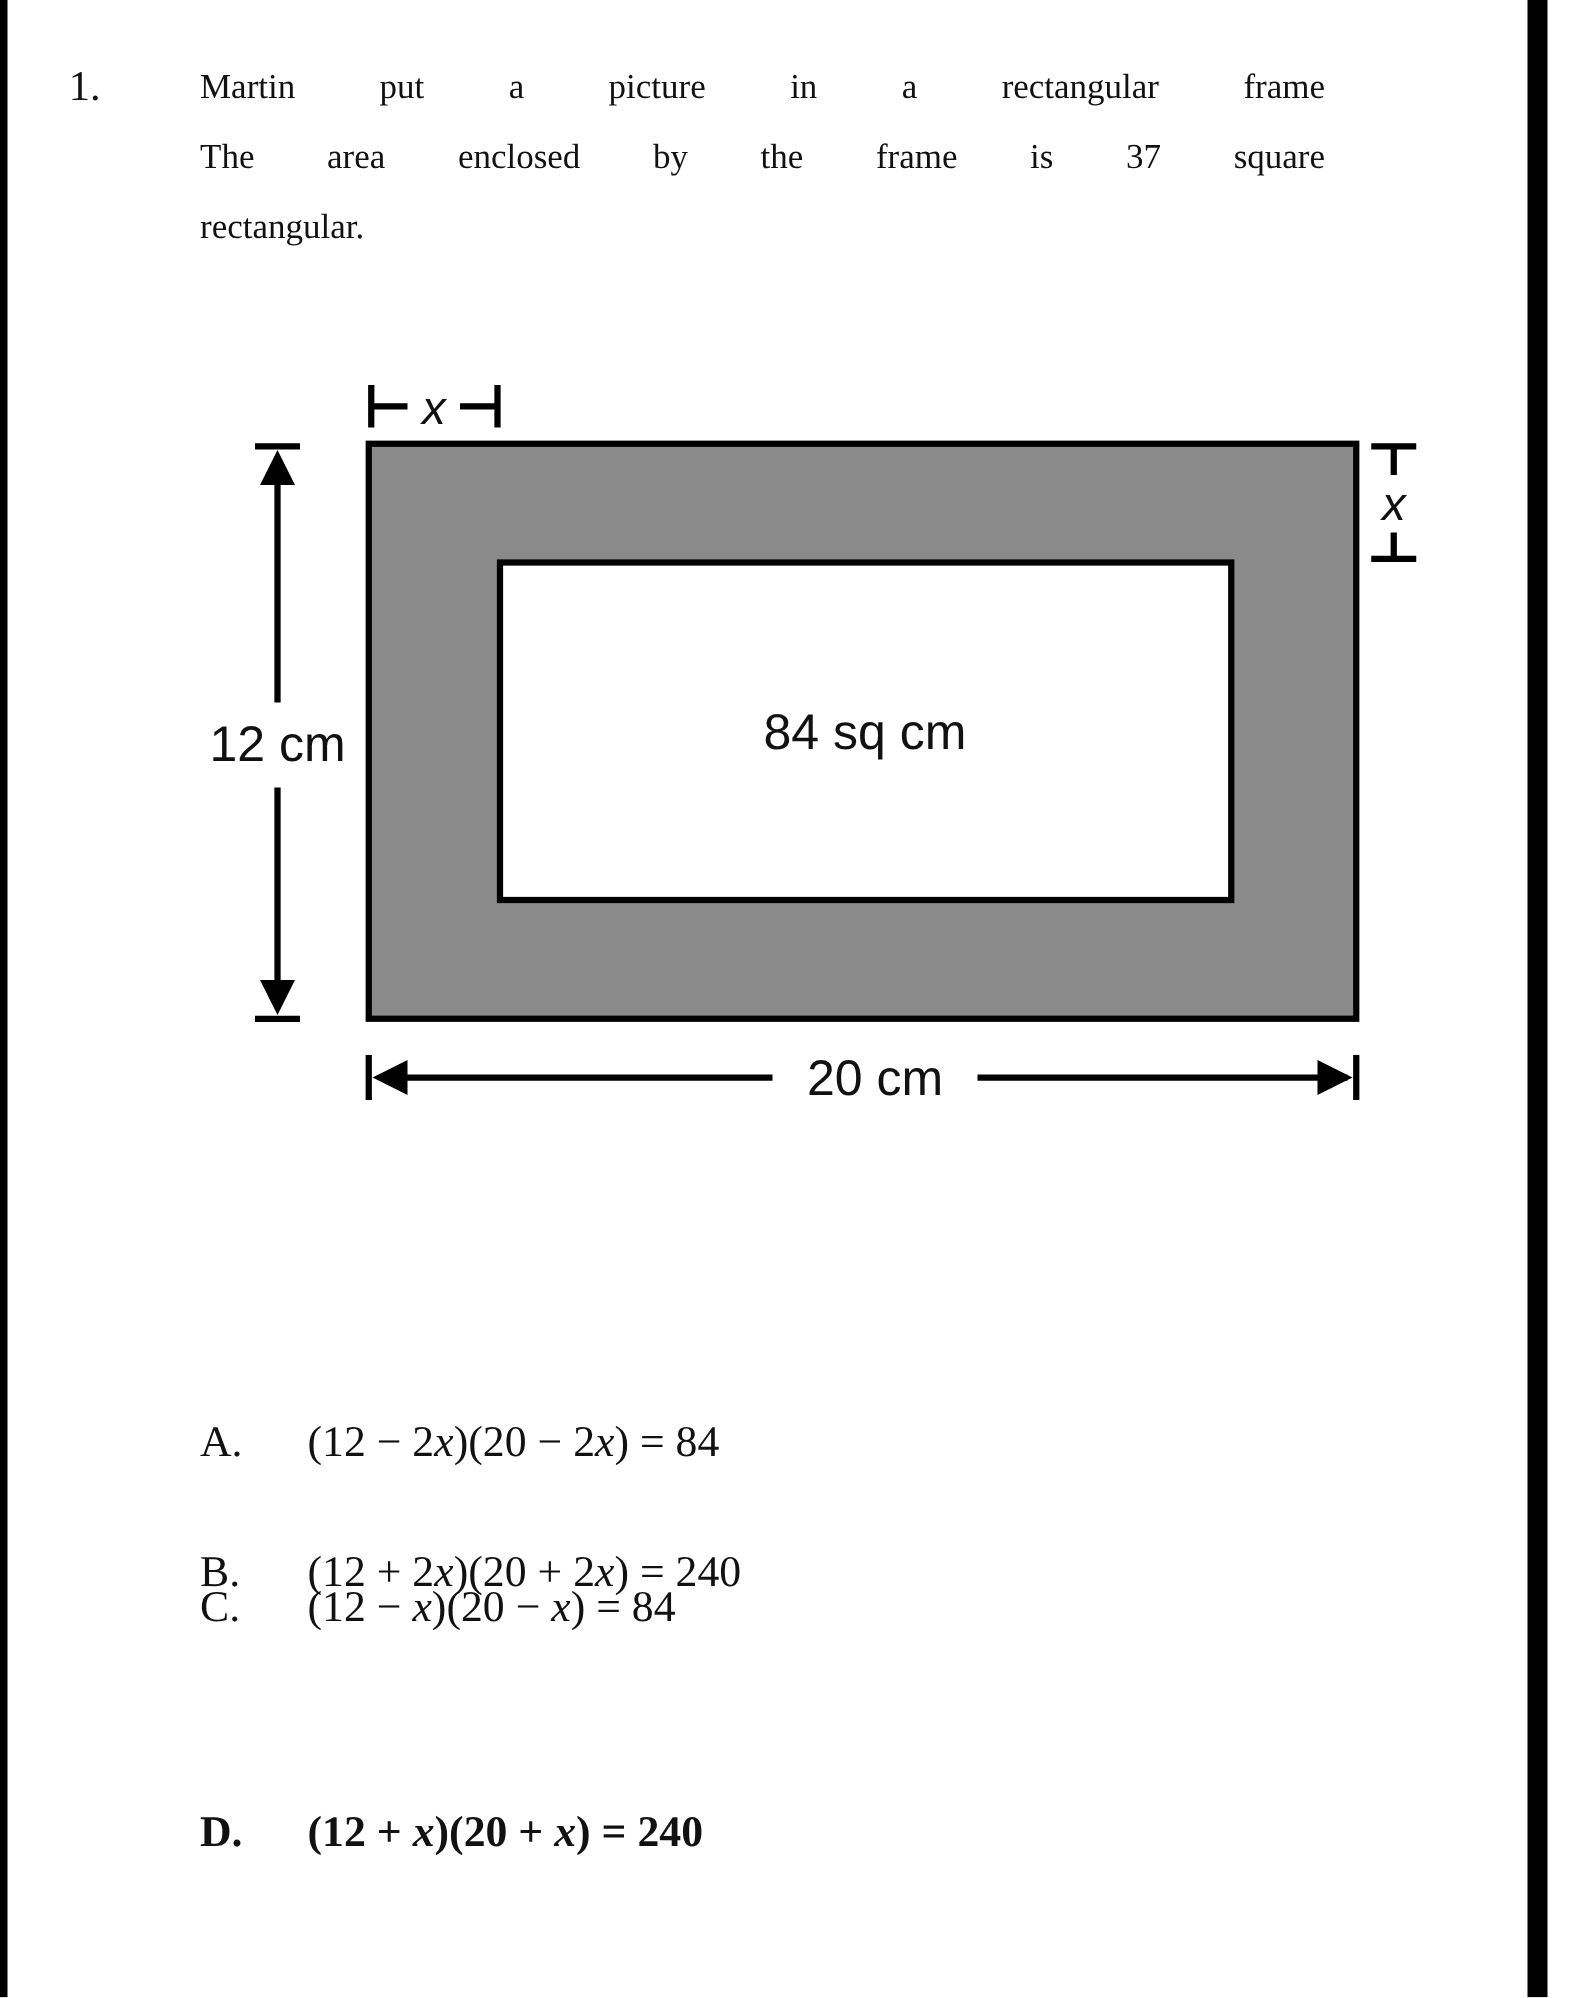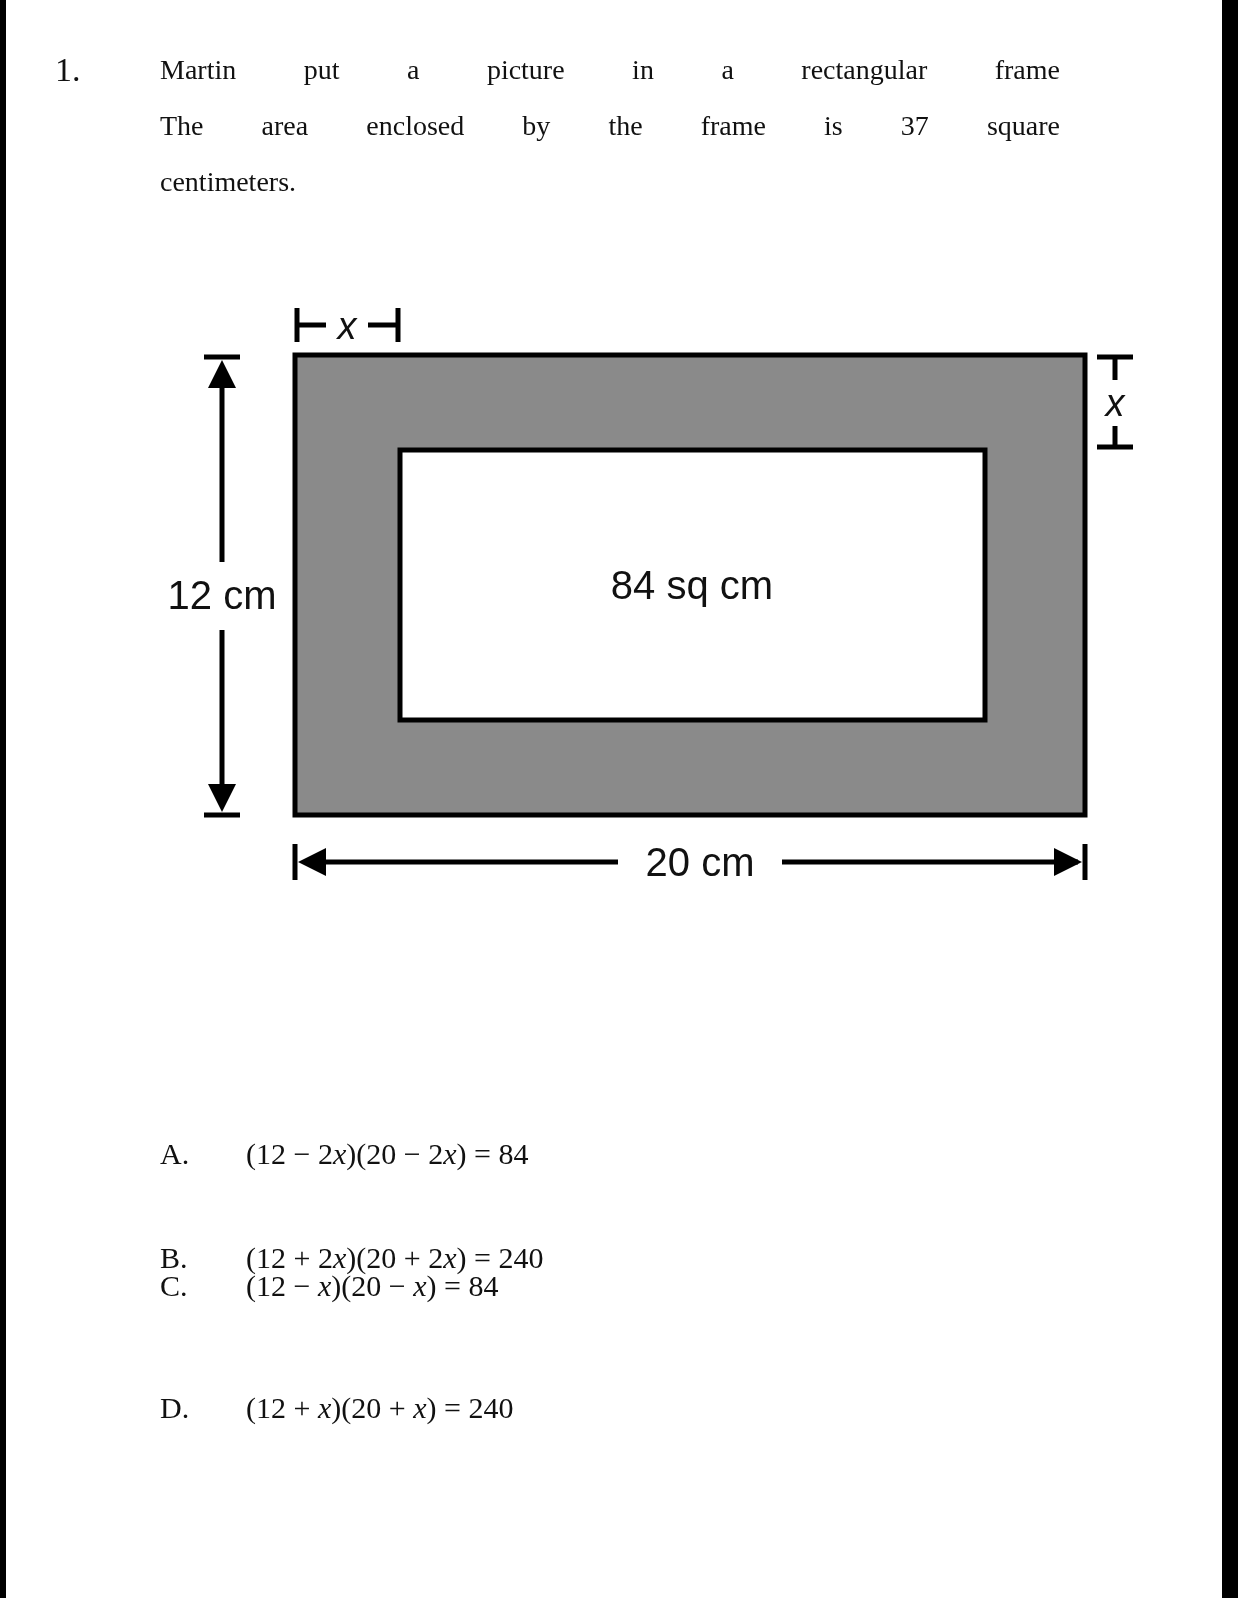--- a/index.html
+++ b/index.html
@@ -37,42 +37,42 @@
     width: 1020px; height: 600px;
   }
   .svg-label {
     font-family: "Liberation Sans", "DejaVu Sans", sans-serif;
     font-size: 40px; fill: #111111; font-style: normal;
   }
   .svg-xlabel {
     font-family: "Liberation Sans", "DejaVu Sans", sans-serif;
     font-size: 38px; font-style: italic; fill: #111111;
   }
-  .choice { position: absolute; left: 160px; font-size: 30px; line-height: 48px; }
+  .choice { position: absolute; left: 160px; font-size: 35px; line-height: 48px; }
   .choice .letter { display: inline-block; width: 86px; }
   .choice-a { top: 1130px; }
   .choice-b { top: 1234px; }
   .choice-c { top: 1262px; }
-  .choice-d { top: 1384px; }
+  .choice-d { top: 1442px; font-weight: bold; }
   .equation i { font-style: italic; }
 </style>
 </head>
 <body>
 
 <div class="page">
 
   <div class="edge-left"></div>
   <div class="edge-right"></div>
 
   <div class="qnum">1.</div>
 
   <div class="problem-block">
     <div class="jline">Martin put a picture in a rectangular frame</div>
     <div class="jline">The area enclosed by the frame is 37 square</div>
-    <div class="line">centimeters.</div>
+    <div class="line">rectangular.</div>
   </div>
 
   <svg class="diagram" viewBox="0 0 1020 600">
 
     <rect x="155" y="55" width="790" height="460" stroke="#000" stroke-width="5" fill="#8a8a8a"></rect>
     <rect x="260" y="150" width="585" height="270" fill="#ffffff" stroke="#000" stroke-width="5"></rect>
     <text x="552" y="299" text-anchor="middle" class="svg-label">84 sq cm</text>
 
     <g stroke="#000" stroke-width="5">
       <line x1="157" y1="8" x2="157" y2="42"></line>

